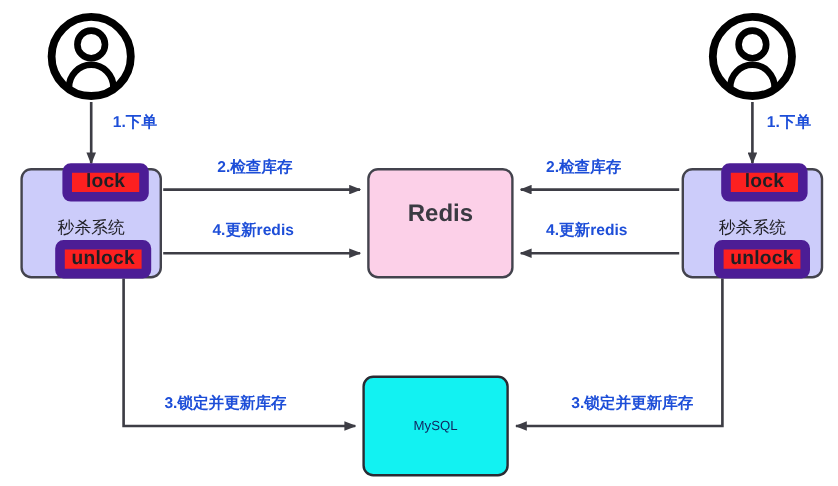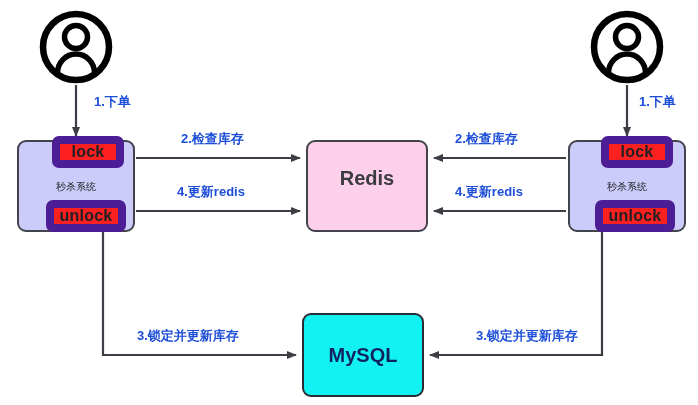--- a/index.html
+++ b/index.html
@@ -9,34 +9,34 @@
     position:relative;overflow:hidden;
   }
   #stage{position:absolute;inset:0;}
   svg#wires{position:absolute;left:0;top:0;width:698px;height:405px;}
 
   .node{position:absolute;box-sizing:border-box;display:flex;
         flex-direction:column;align-items:center;justify-content:center;
         border:2px solid #3d3d45;border-radius:9px;}
 
   .sys-box{width:118px;height:92px;background:#ccccfa;border-color:#43434d;}
-  .sys-label{font-size:10px;color:#1f1f24;font-weight:400;line-height:1;
+  .sys-label{font-size:14px;color:#1f1f24;font-weight:400;line-height:1;
              position:absolute;left:0;right:0;text-align:center;top:40px;}
 
   .lock-chip{position:absolute;box-sizing:border-box;background:#fc2020;
              border:8px solid #4c1d95;border-radius:7px;
              display:flex;align-items:center;justify-content:center;
              color:#1f1f24;font-weight:bold;font-size:16px;letter-spacing:.2px;}
 
   .redis-box{width:122px;height:92px;background:#fcd0e8;border-color:#43434d;}
   .redis-t1{font-size:20px;font-weight:bold;color:#3a3a42;margin-bottom:16px;}
   .redis-t2{font-size:14px;font-weight:bold;color:#2b2b33;}
 
   .mysql-box{width:122px;height:84px;background:#12f2f2;border-color:#2b2b33;}
-  .mysql-t{font-size:20px;font-weight:bold;color:#10235e;}
+  .mysql-t{font-size:11px;font-weight:normal;color:#10235e;}
 
   .user-icon{position:absolute;width:74px;height:74px;}
 
   .edge-label{position:absolute;font-size:13px;font-weight:bold;color:#1d4ed8;
               white-space:nowrap;line-height:1;}
 </style>
 </head>
 <body>
 
 <div id="stage">

